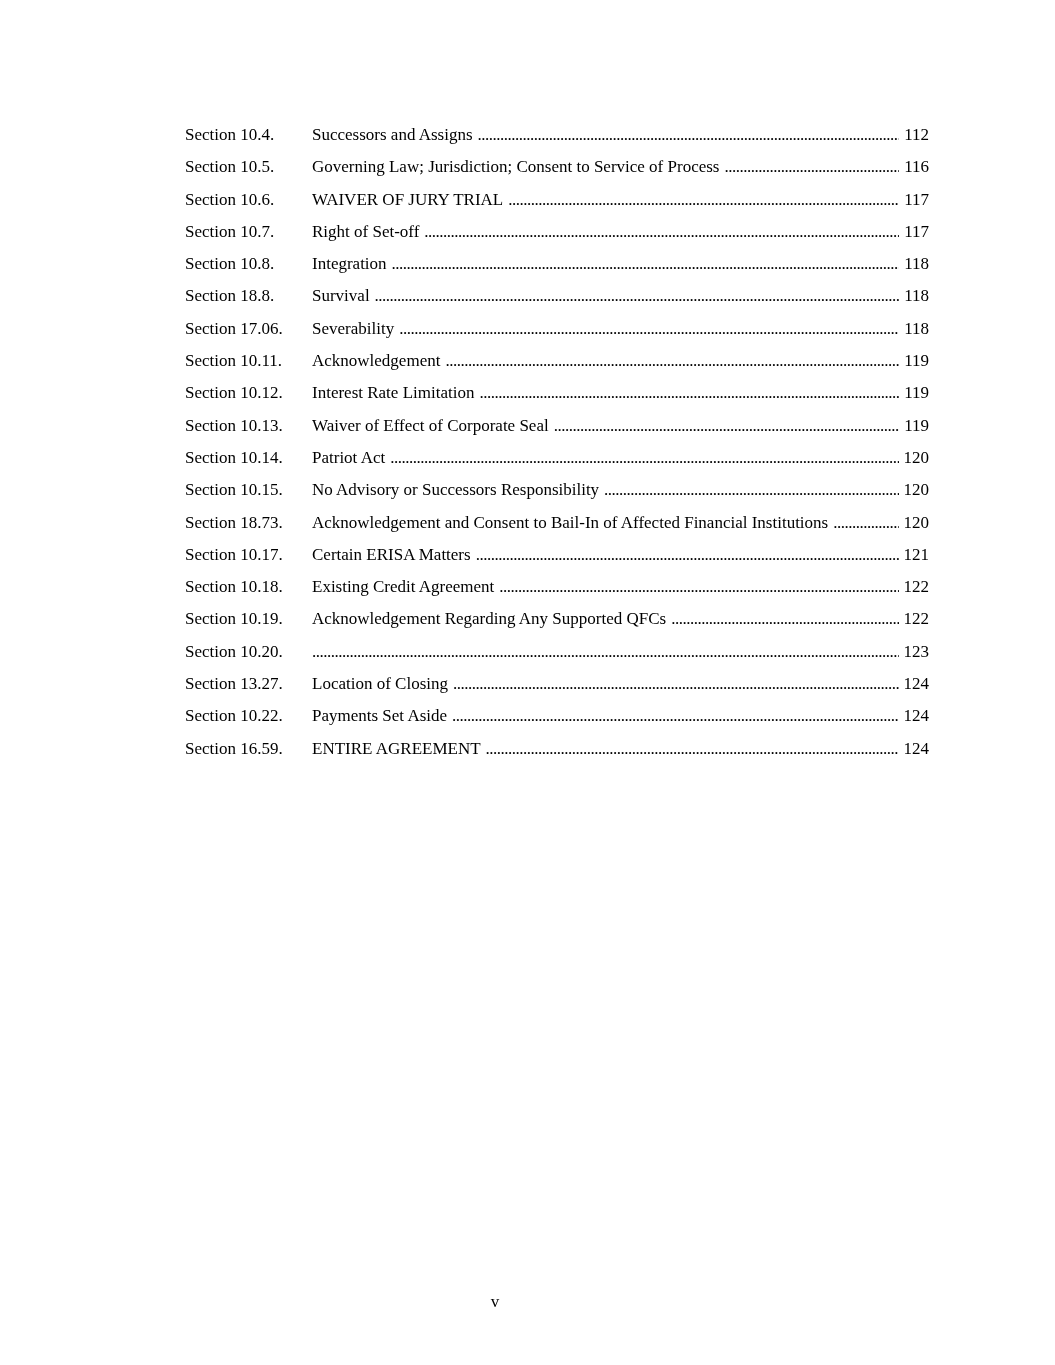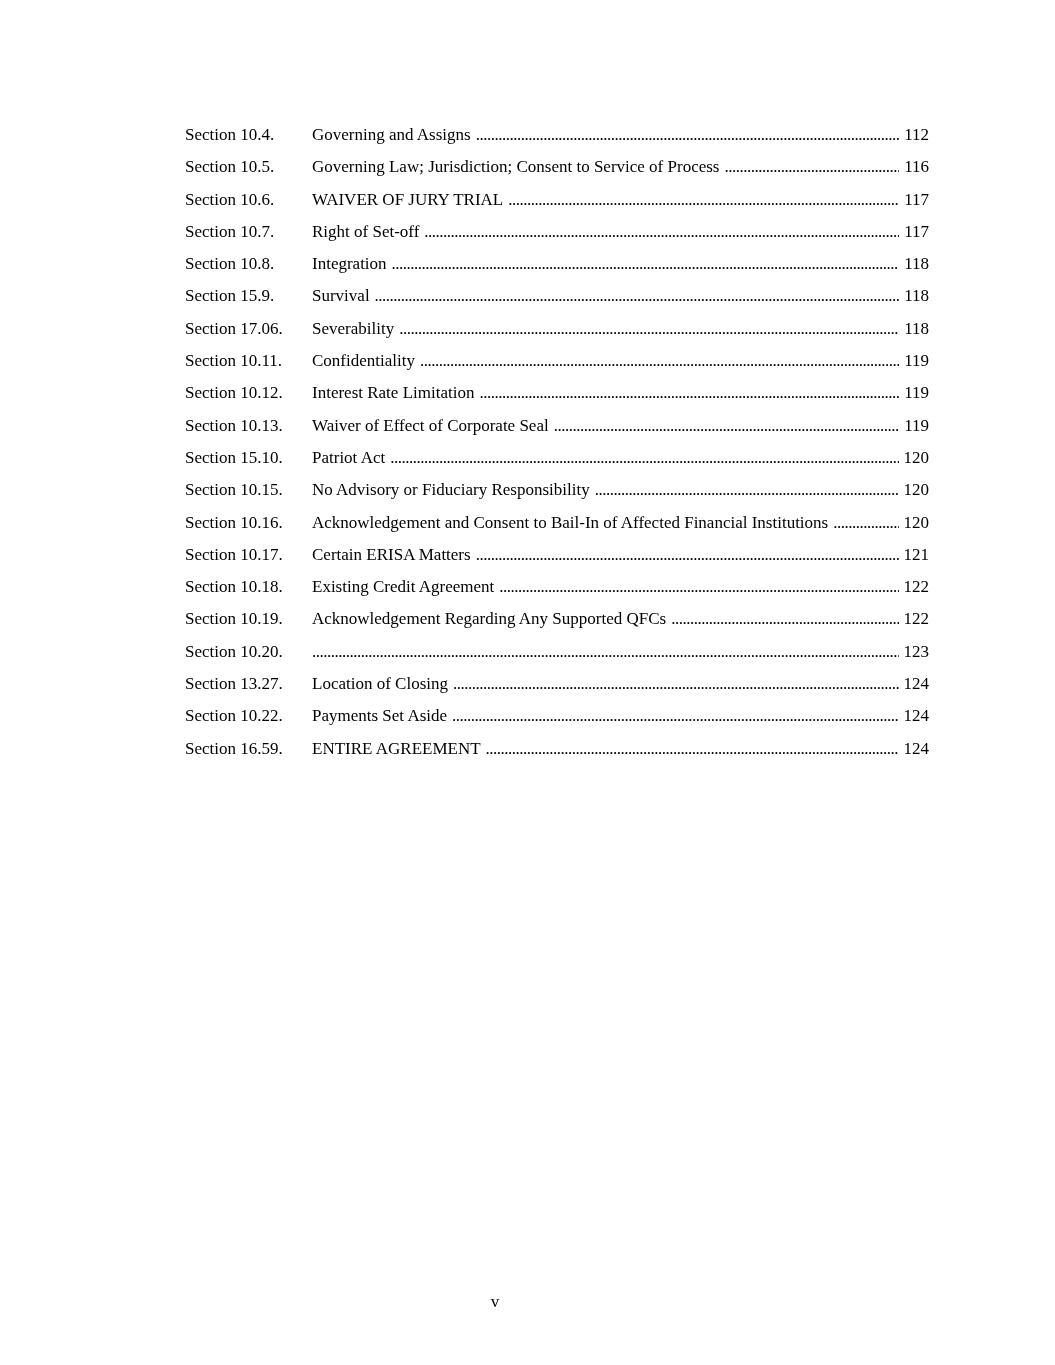--- a/index.html
+++ b/index.html
@@ -60,21 +60,21 @@
   }
 </style>
 </head>
 <body>
 
 <div class="page-container">
 
   <div class="toc" id="toc">
   <div class="toc-row">
     <span class="toc-sec">Section 10.4.</span>
-    <span class="toc-title">Governing and Assigns</span>
+    <span class="toc-title">Successors and Assigns</span>
     <span class="toc-dots" aria-hidden="true">............................................................................................................................................................................................................................................................................................................</span>
     <span class="toc-page">112</span>
   </div>
 
   <div class="toc-row">
     <span class="toc-sec">Section 10.5.</span>
     <span class="toc-title">Governing Law; Jurisdiction; Consent to Service of Process</span>
     <span class="toc-dots" aria-hidden="true">............................................................................................................................................................................................................................................................................................................</span>
     <span class="toc-page">116</span>
   </div>
@@ -94,70 +94,70 @@
   </div>
 
   <div class="toc-row">
     <span class="toc-sec">Section 10.8.</span>
     <span class="toc-title">Integration</span>
     <span class="toc-dots" aria-hidden="true">............................................................................................................................................................................................................................................................................................................</span>
     <span class="toc-page">118</span>
   </div>
 
   <div class="toc-row">
-    <span class="toc-sec">Section 15.9.</span>
+    <span class="toc-sec">Section 18.8.</span>
     <span class="toc-title">Survival</span>
     <span class="toc-dots" aria-hidden="true">............................................................................................................................................................................................................................................................................................................</span>
     <span class="toc-page">118</span>
   </div>
 
   <div class="toc-row">
     <span class="toc-sec">Section 17.06.</span>
     <span class="toc-title">Severability</span>
     <span class="toc-dots" aria-hidden="true">............................................................................................................................................................................................................................................................................................................</span>
     <span class="toc-page">118</span>
   </div>
 
   <div class="toc-row">
     <span class="toc-sec">Section 10.11.</span>
-    <span class="toc-title">Confidentiality</span>
+    <span class="toc-title">Acknowledgement</span>
     <span class="toc-dots" aria-hidden="true">............................................................................................................................................................................................................................................................................................................</span>
     <span class="toc-page">119</span>
   </div>
 
   <div class="toc-row">
     <span class="toc-sec">Section 10.12.</span>
     <span class="toc-title">Interest Rate Limitation</span>
     <span class="toc-dots" aria-hidden="true">............................................................................................................................................................................................................................................................................................................</span>
     <span class="toc-page">119</span>
   </div>
 
   <div class="toc-row">
     <span class="toc-sec">Section 10.13.</span>
     <span class="toc-title">Waiver of Effect of Corporate Seal</span>
     <span class="toc-dots" aria-hidden="true">............................................................................................................................................................................................................................................................................................................</span>
     <span class="toc-page">119</span>
   </div>
 
   <div class="toc-row">
-    <span class="toc-sec">Section 15.10.</span>
+    <span class="toc-sec">Section 10.14.</span>
     <span class="toc-title">Patriot Act</span>
     <span class="toc-dots" aria-hidden="true">............................................................................................................................................................................................................................................................................................................</span>
     <span class="toc-page">120</span>
   </div>
 
   <div class="toc-row">
     <span class="toc-sec">Section 10.15.</span>
-    <span class="toc-title">No Advisory or Fiduciary Responsibility</span>
+    <span class="toc-title">No Advisory or Successors Responsibility</span>
     <span class="toc-dots" aria-hidden="true">............................................................................................................................................................................................................................................................................................................</span>
     <span class="toc-page">120</span>
   </div>
 
   <div class="toc-row">
-    <span class="toc-sec">Section 10.16.</span>
+    <span class="toc-sec">Section 18.73.</span>
     <span class="toc-title">Acknowledgement and Consent to Bail-In of Affected Financial Institutions</span>
     <span class="toc-dots" aria-hidden="true">............................................................................................................................................................................................................................................................................................................</span>
     <span class="toc-page">120</span>
   </div>
 
   <div class="toc-row">
     <span class="toc-sec">Section 10.17.</span>
     <span class="toc-title">Certain ERISA Matters</span>
     <span class="toc-dots" aria-hidden="true">............................................................................................................................................................................................................................................................................................................</span>
     <span class="toc-page">121</span>

